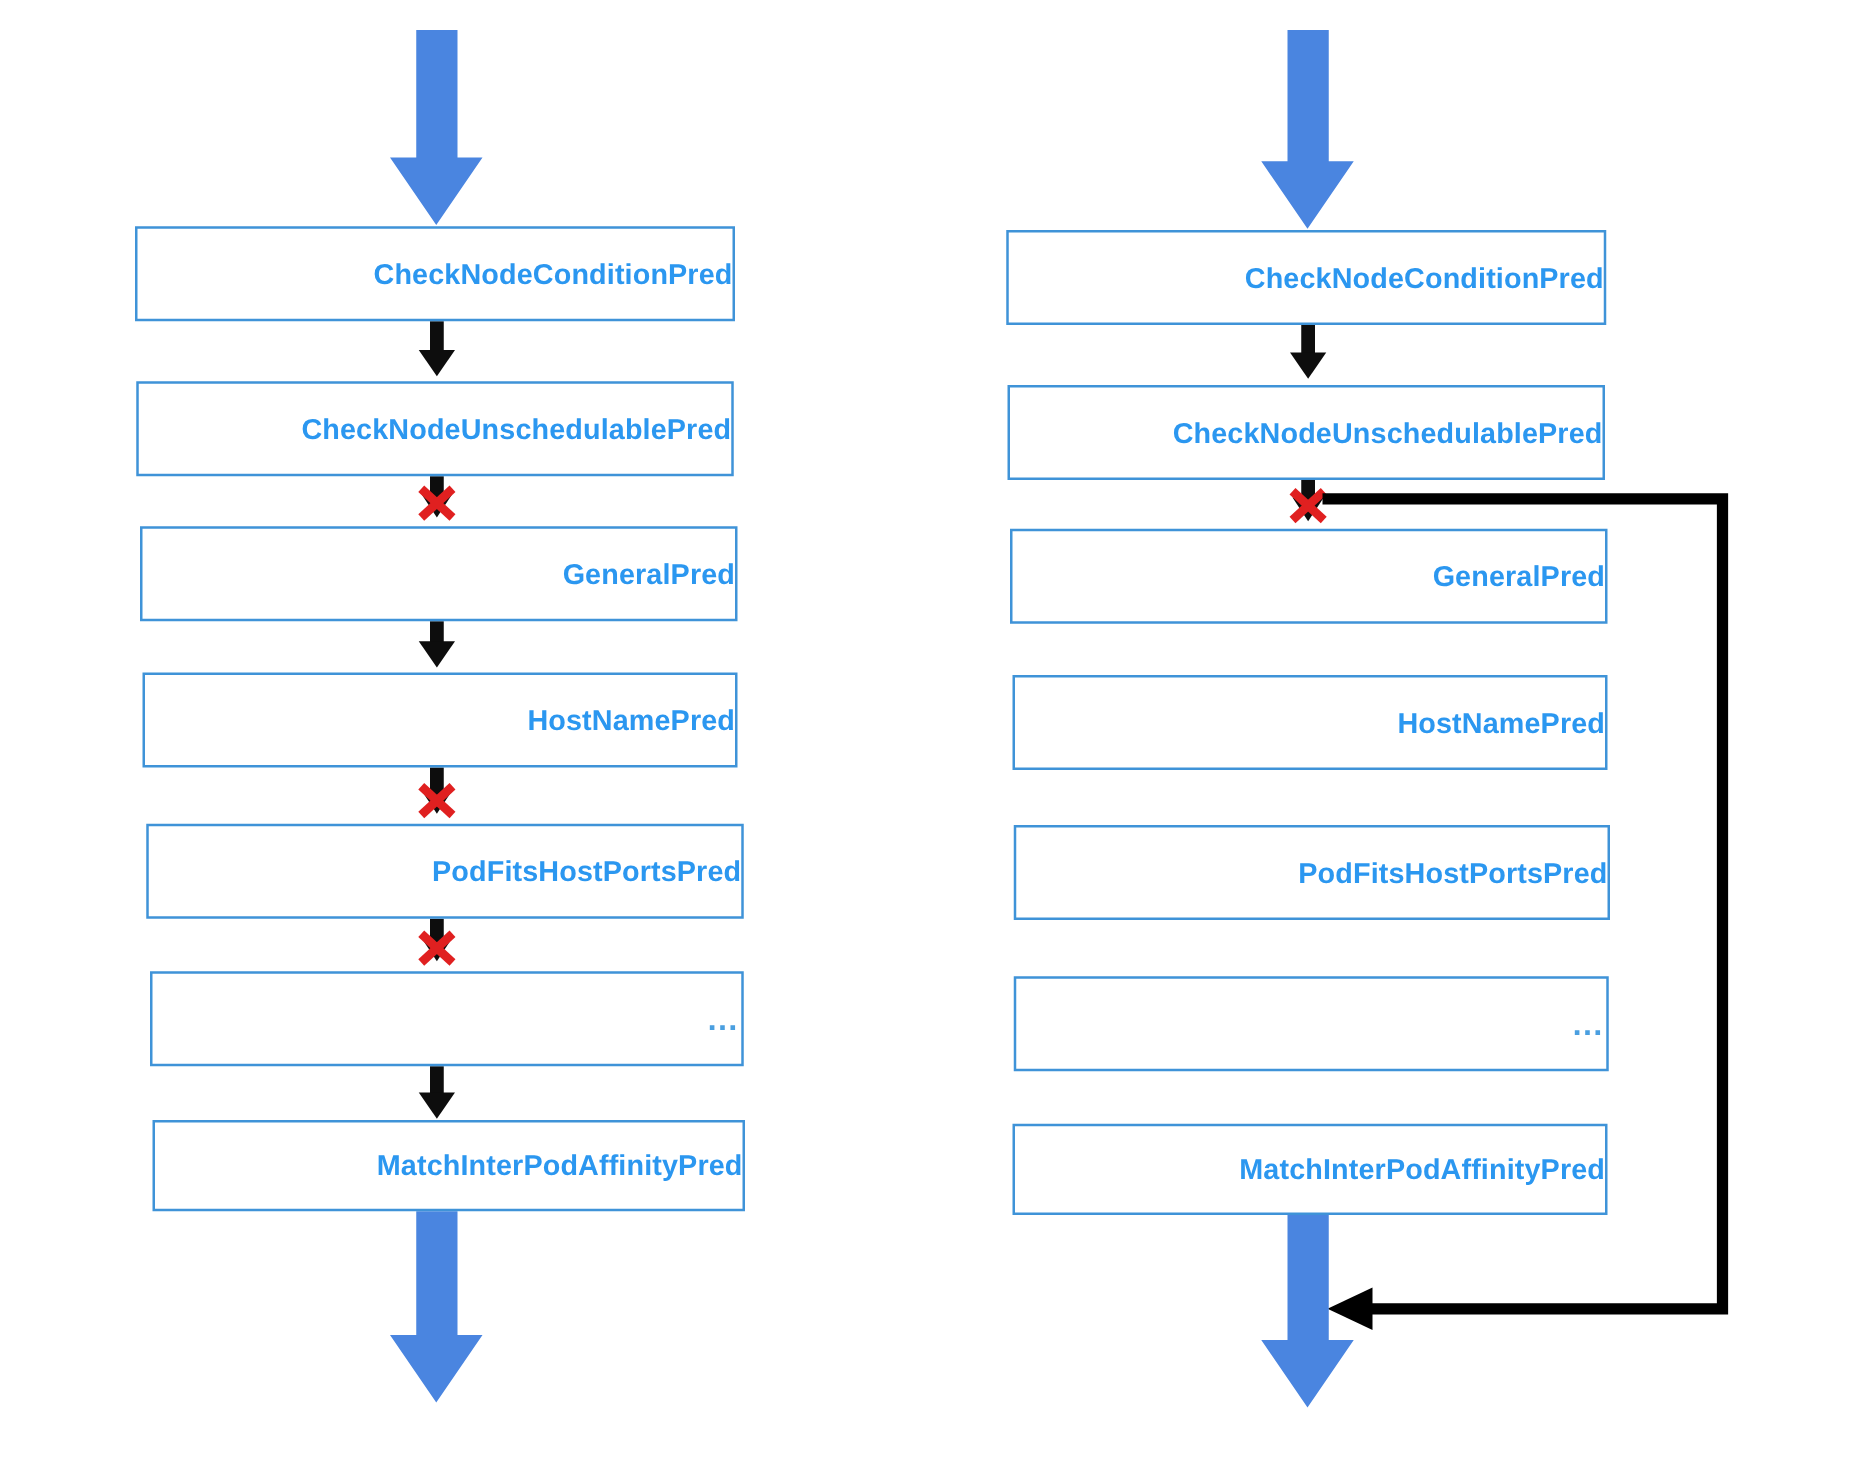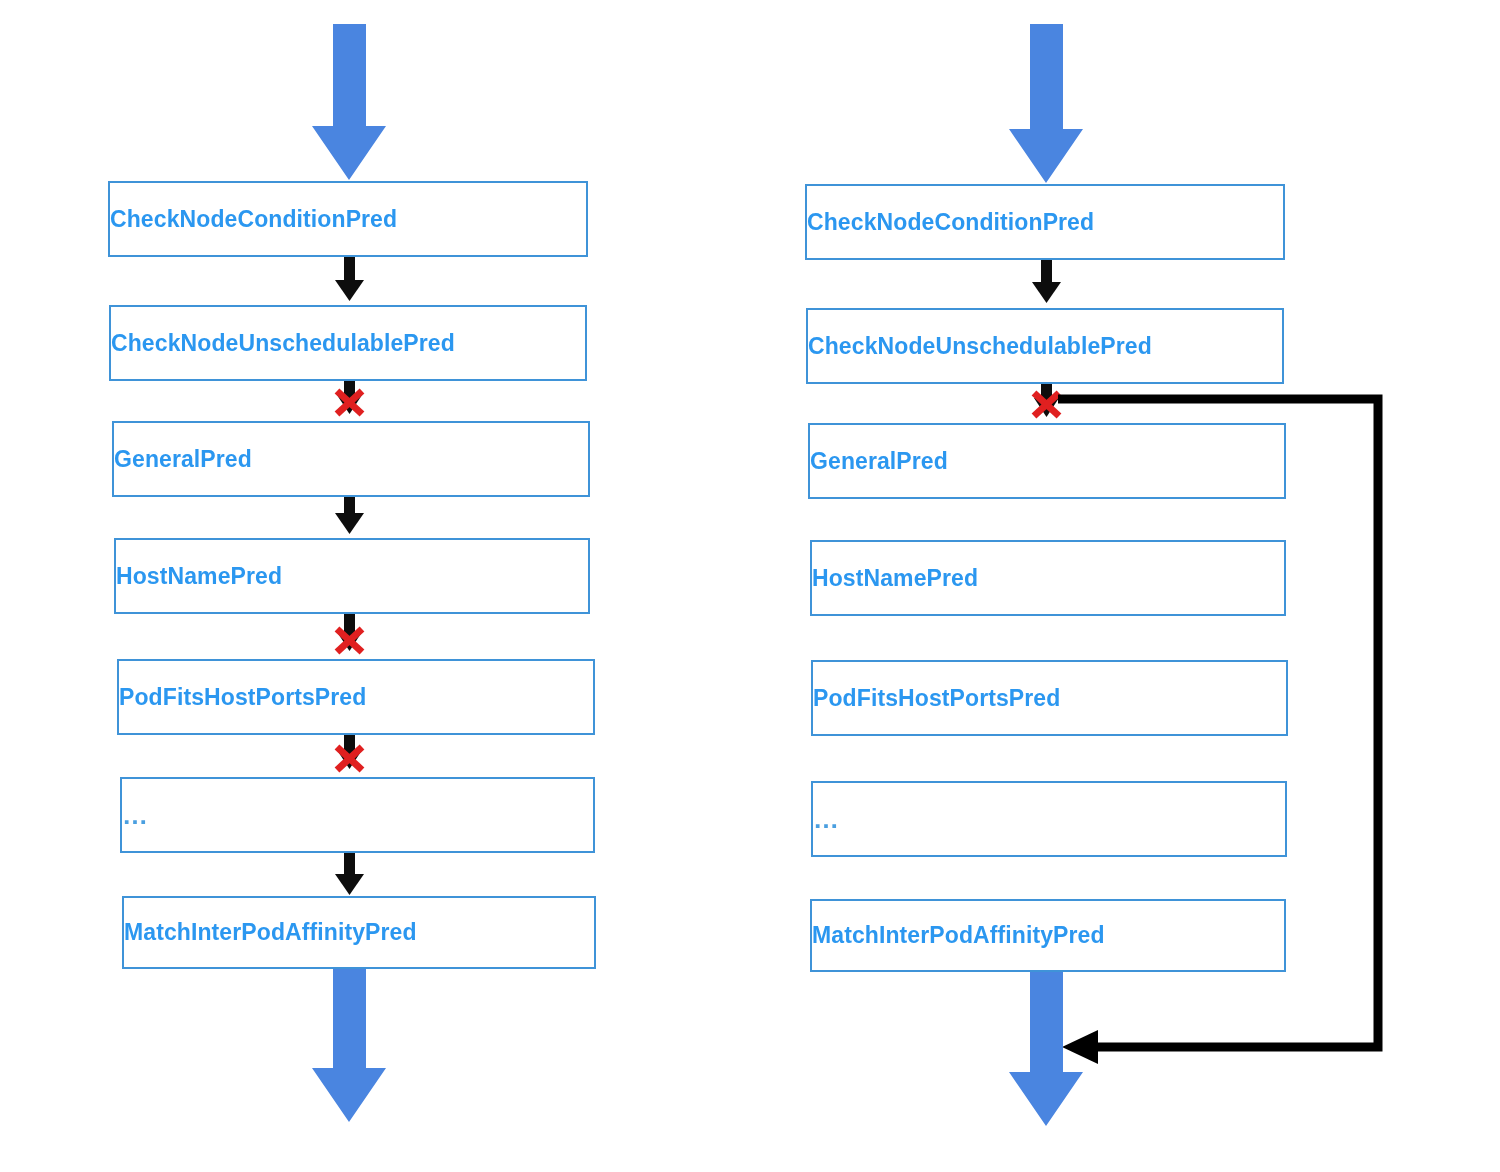--- a/index.html
+++ b/index.html
@@ -25,21 +25,21 @@
   #column-left  { left: 0px;   width: 700px; }
   #column-right { left: 700px; width: 800px; }
 
   .pred-box {
     position: absolute;
     box-sizing: border-box;
     border: 2px solid #3f93d8;
     background: #ffffff;
     display: flex;
     align-items: center;
-    justify-content: flex-start;
+    justify-content: flex-end;
   }
   .pred-label {
     color: #2b97f0;
     font-weight: bold;
     font-size: 23px;
     letter-spacing: 0.1px;
     white-space: nowrap;
     font-family: "Liberation Sans", sans-serif;
   }
   .pred-label.ellipsis {

